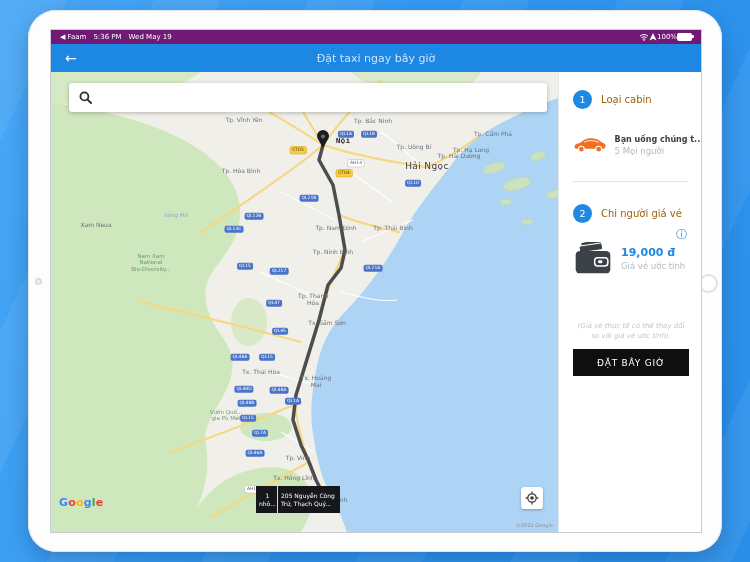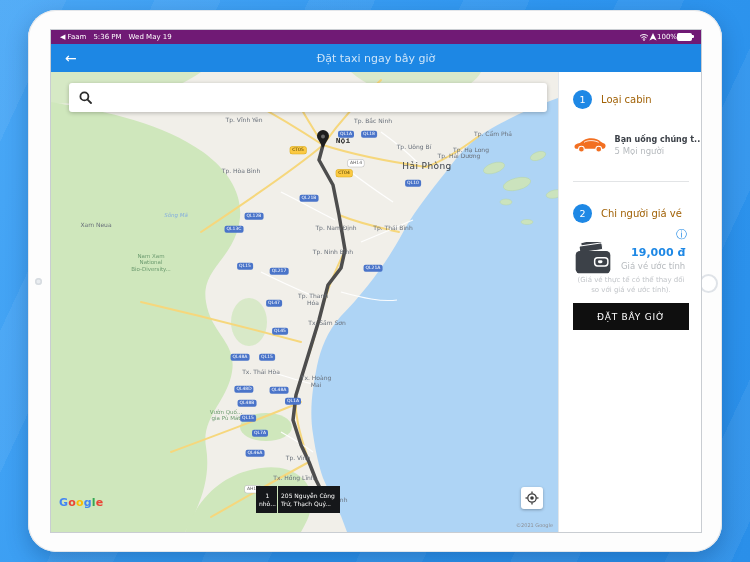--- a/index.html
+++ b/index.html
@@ -112,24 +112,24 @@
   .step-title{font-size:10px;color:#a16207;}
   .cabin-row{display:flex;align-items:center;gap:8px;margin-top:24px;}
   .cabin-info{display:flex;flex-direction:column;gap:2px;min-width:0;}
   .cabin-name{font-size:8px;font-weight:bold;color:#3c4148;white-space:nowrap;}
   .cabin-capacity{font-size:8.5px;color:#b6babe;}
   .panel-divider{border:none;border-top:1px solid #e2e4e6;margin:24px 0 0 0;width:100%;}
   .step2{margin-top:22px;}
   .info-row{display:flex;justify-content:flex-end;margin-top:6px;padding-right:2px;}
   .info-icon{color:#1e88e5;font-size:11px;cursor:pointer;line-height:1;}
   .price-row{display:flex;align-items:center;gap:8px;margin-top:2px;}
-  .price-info{display:flex;flex-direction:column;gap:2px;text-align:right;}
+  .price-info{display:flex;flex-direction:column;gap:2px;}
   .price-value{font-size:11px;color:#1e88e5;font-weight:bold;}
   .price-label{font-size:8.5px;color:#b6babe;}
-  .disclaimer{font-size:7px;color:#c2c5c9;text-align:center;line-height:1.45;padding:0 2px;}
+  .disclaimer{margin-top:46px;font-size:7px;color:#c2c5c9;text-align:center;line-height:1.45;padding:0 2px;font-style:italic;}
   .book-button{
     margin-top:8px;height:27px;background:#0f0f0f;color:#fff;border:none;
     font-size:9px;letter-spacing:.8px;cursor:pointer;width:100%;
     font-family:"DejaVu Sans","Liberation Sans",sans-serif;
   }
 </style>
 </head>
 <body>
 
 <div class="stage">
@@ -225,21 +225,21 @@
           </svg>
 
           <div>
               <div class="map-label town" style="left: 193px; top: 48px;">Tp. Vĩnh Yên</div>
               <div class="map-label town" style="left: 322px; top: 49px;">Tp. Bắc Ninh</div>
               <div class="map-label city-part" style="left: 292px; top: 69px; font-family: Liberation Mono, monospace;">Nội</div>
               <div class="map-label town" style="left: 408px; top: 84px;">Tp. Hải Dương</div>
               <div class="map-label town" style="left: 363px; top: 75px;">Tp. Uông Bí</div>
               <div class="map-label town" style="left: 420px; top: 78px;">Tp. Hạ Long</div>
               <div class="map-label town" style="left: 442px; top: 62px;">Tp. Cẩm Phả</div>
-              <div class="map-label city" style="left: 376px; top: 94px;">Hải Phòng</div>
+              <div class="map-label city" style="left: 376px; top: 94px;">Hải Ngọc</div>
               <div class="map-label town" style="left: 190px; top: 99px;">Tp. Hòa Bình</div>
               <div class="map-label town" style="left: 285px; top: 156px;">Tp. Nam Định</div>
               <div class="map-label town" style="left: 342px; top: 156px;">Tp. Thái Bình</div>
               <div class="map-label town" style="left: 282px; top: 180px;">Tp. Ninh Bình</div>
               <div class="map-label town" style="left: 45px; top: 153px;">Xam Neua</div>
               <div class="map-label water-label" style="left: 125px; top: 143px;">Sông Mã</div>
               <div class="map-label park" style="left: 100px; top: 190px;">Nam Xam
 National
 Bio-Diversity...</div>
               <div class="map-label town" style="left: 262px; top: 228px;">Tp. Thanh

